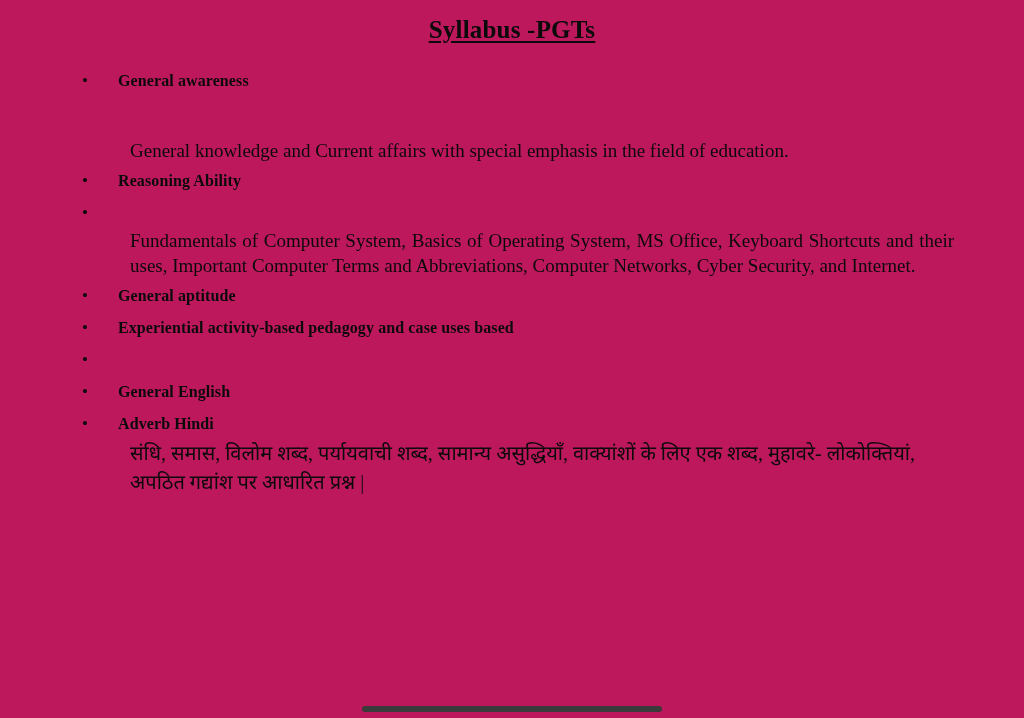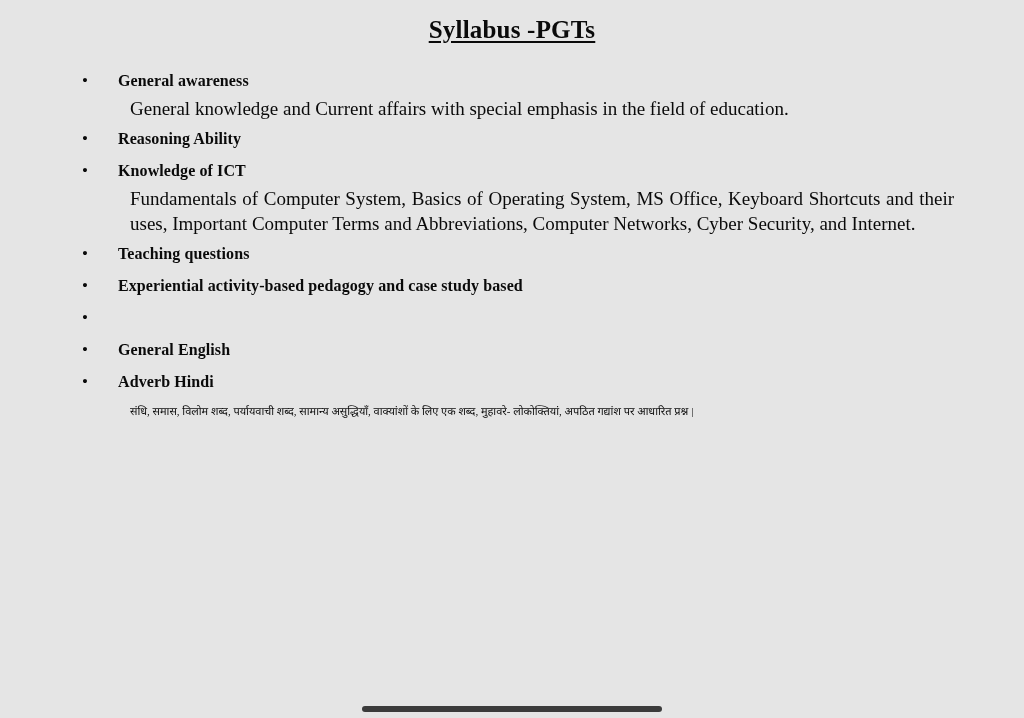--- a/index.html
+++ b/index.html
@@ -11,21 +11,21 @@
     width: 1024px;
     height: 718px;
     overflow: hidden;
     font-family: "Liberation Serif", serif;
     color: #0a0a0a;
   }
   .page {
     position: relative;
     width: 1024px;
     height: 718px;
-    background: #e5e5e5;
+    background: #be185d;
     box-sizing: border-box;
     padding: 10px 60px 0 60px;
   }
   .doc-title {
     text-align: center;
     font-weight: bold;
     font-size: 25px;
     letter-spacing: 0.2px;
     margin: 6px 0 22px 0;
     text-decoration: underline;
@@ -62,24 +62,25 @@
   .body-text {
     margin-left: 70px;
     font-size: 19px;
     line-height: 25.5px;
     text-align: justify;
     text-justify: inter-word;
     padding-right: 10px;
   }
   .body-text.loose {
     text-align: left;
+    margin-top: 42px;
   }
   .hindi {
     margin-left: 70px;
-    font-size: 11px;
+    font-size: 20px;
     line-height: 29px;
     text-align: left;
     padding-right: 20px;
   }
   .scroll-indicator {
     position: absolute;
     left: 50%;
     transform: translateX(-50%);
     bottom: 6px;
     width: 300px;
@@ -108,36 +109,35 @@
     <li class="item">
       <div class="bullet-row">
         <span class="bullet">•</span>
         <span class="heading">Reasoning Ability</span>
       </div>
     </li>
 
     <li class="item">
       <div class="bullet-row">
         <span class="bullet">•</span>
-        <span class="heading">Knowledge of ICT</span>
       </div>
       <div class="body-text">Fundamentals of Computer System, Basics of Operating System, MS Office, Keyboard Shortcuts and their uses, Important Computer Terms and Abbreviations, Computer Networks, Cyber Security, and Internet.</div>
     </li>
 
     <li class="item">
       <div class="bullet-row">
         <span class="bullet">•</span>
-        <span class="heading">Teaching questions</span>
+        <span class="heading">General aptitude</span>
       </div>
     </li>
 
     <li class="item">
       <div class="bullet-row">
         <span class="bullet">•</span>
-        <span class="heading">Experiential activity-based pedagogy and case study based</span>
+        <span class="heading">Experiential activity-based pedagogy and case uses based</span>
       </div>
     </li>
 
     <li class="item">
       <div class="bullet-row">
         <span class="bullet">•</span>
       </div>
     </li>
 
     <li class="item">

